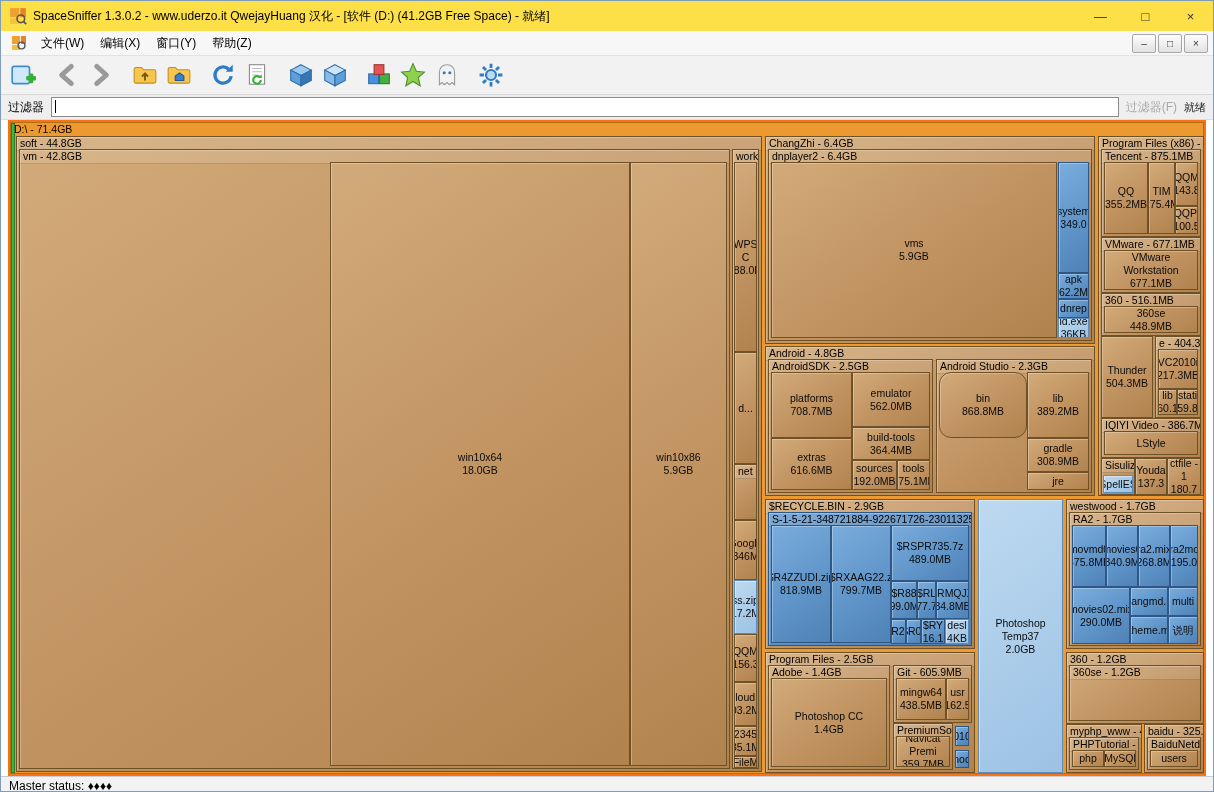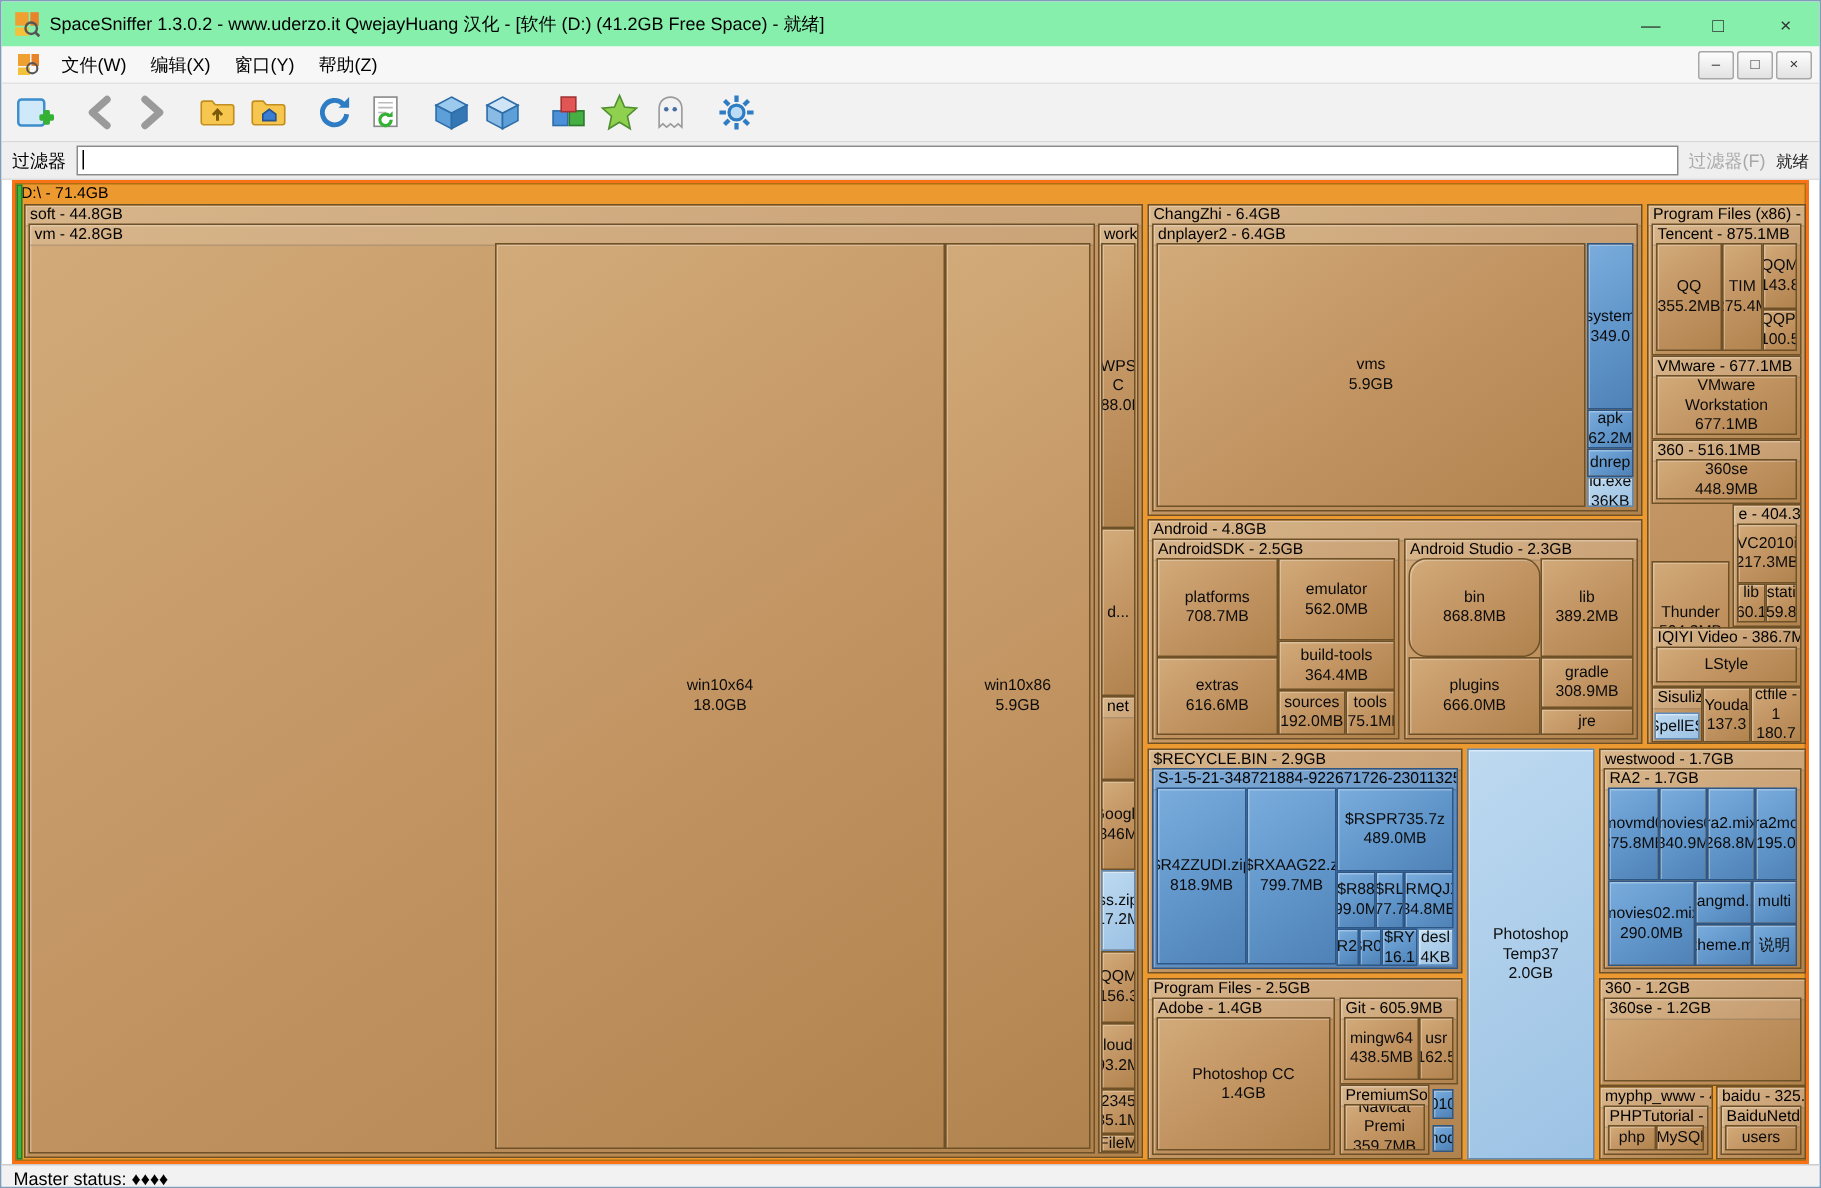--- a/index.html
+++ b/index.html
@@ -1,19 +1,19 @@
 <!DOCTYPE html>
 <html><head>
 <meta charset="utf-8">
 <style>
   html,body{margin:0;padding:0;background:#fff;}
   .window{position:relative;width:1214px;height:792px;box-sizing:border-box;border:1px solid #7f9db9;
     background:#fff;font-family:"Liberation Sans","DejaVu Sans",sans-serif;font-size:12px;color:#000;overflow:hidden;}
   
-  .titlebar{height:30px;display:flex;align-items:center;background:#86efac;}
+  .titlebar{height:30px;display:flex;align-items:center;background:#fde047;}
   .appicon{width:18px;height:18px;margin:0 6px 0 8px;flex:none;display:flex;}
   .appicon svg{width:18px;height:18px;}
   .title{flex:1;white-space:nowrap;overflow:hidden;font-size:12px;}
   .wbtns{display:flex;height:100%;flex:none;}
   .wbtn{width:45px;height:100%;display:flex;align-items:center;justify-content:center;font-size:13px;color:#333;}
   
   .menubar{height:24px;display:flex;align-items:center;background:#f7f7f7;border-bottom:1px solid #e2e2e2;padding-left:4px;}
   .mdiicon{width:16px;height:16px;margin:0 6px;flex:none;display:flex;}
   .mdiicon svg{width:16px;height:16px;}
   .mitem{padding:3px 8px;white-space:nowrap;}
@@ -372,21 +372,21 @@
       </div>
       <div class="tm k-dir" style="left: 1093px; top: 173px; width: 100px; height: 43px;">
         <div class="tmh">360 - 516.1MB</div>
       </div>
       <div class="tm k-dir" style="left: 1096px; top: 186px; width: 94px; height: 27px;">
         <div class="tmc">
           <div>360se</div>
           <div>448.9MB</div>
         </div>
       </div>
-      <div class="tm k-dir" style="left: 1093px; top: 216px; width: 52px; height: 82px; margin-top: 38px;">
+      <div class="tm k-dir" style="left: 1093px; top: 216px; width: 52px; height: 82px;">
         <div class="tmc">
           <div>Thunder</div>
           <div>504.3MB</div>
         </div>
       </div>
       <div class="tm k-dir" style="left: 1147px; top: 216px; width: 46px; height: 82px;">
         <div class="tmh">e - 404.3M</div>
       </div>
       <div class="tm k-dir" style="left: 1150px; top: 229px; width: 40px; height: 40px;">
         <div class="tmc">
@@ -482,26 +482,20 @@
       <div class="tm k-dir" style="left: 931px; top: 252px; width: 88px; height: 66px; border-radius: 12px;">
         <div class="tmc">
           <div>bin</div>
           <div>868.8MB</div>
         </div>
       </div>
       <div class="tm k-dir" style="left: 1019px; top: 252px; width: 62px; height: 66px;">
         <div class="tmc">
           <div>lib</div>
           <div>389.2MB</div>
-        </div>
-      </div>
-      <div class="tm k-dir" style="left: 931px; top: 318px; width: 88px; height: 52px;">
-        <div class="tmc">
-          <div>plugins</div>
-          <div>666.0MB</div>
         </div>
       </div>
       <div class="tm k-dir" style="left: 1019px; top: 318px; width: 62px; height: 34px;">
         <div class="tmc">
           <div>gradle</div>
           <div>308.9MB</div>
         </div>
       </div>
       <div class="tm k-dir" style="left: 1019px; top: 352px; width: 62px; height: 18px;">
         <div class="tmc">

